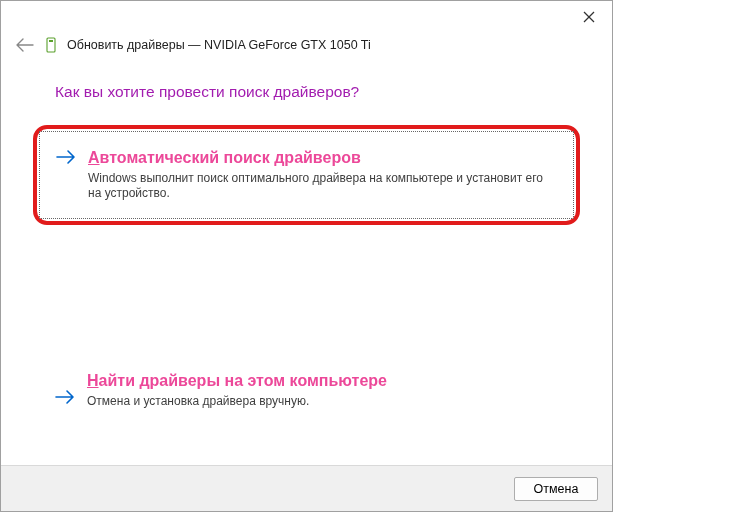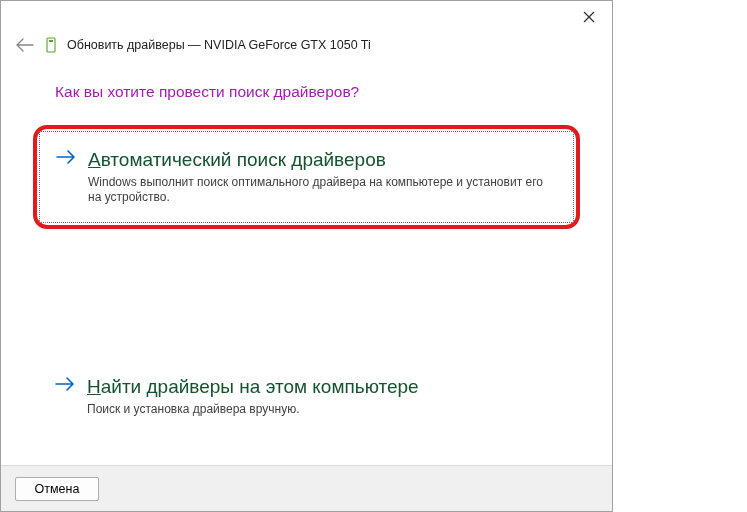--- a/index.html
+++ b/index.html
@@ -68,21 +68,21 @@
   }
   .heading {
     font-size: 15.5px;
     color: #a21caf;
     font-weight: 400;
     margin-bottom: 24px;
     padding-left: 16px;
   }
   .option {
     display: flex;
-    align-items: flex-start;
+    align-items: flex-end;
     gap: 12px;
     padding: 16px 18px 16px 16px;
     cursor: pointer;
   }
   .option-highlight {
     border: 4px solid #e11b1b;
     border-radius: 14px;
     padding: 2px;
     margin: 0 -6px 0 -6px;
   }
@@ -94,43 +94,43 @@
     padding: 16px 18px 16px 16px;
     width: 100%;
   }
   .option-arrow {
     color: #0066cc;
     flex-shrink: 0;
     margin-top: 1px;
   }
   .option-text { flex: 1; }
   .option-title {
-    font-size: 19px;
-    color: #14532d;
-    font-weight: 400;
+    font-size: 16px;
+    color: #ec4899;
+    font-weight: 700;
     line-height: 1.3;
   }
   .option-title .ul { text-decoration: underline; }
   .option-desc {
     font-size: 12px;
     color: #404040;
     margin-top: 2px;
     line-height: 1.3;
   }
   .option-second {
     margin-top: 130px;
     margin-left: 0;
   }
   .footer {
     height: 46px;
     border-top: 1px solid #d9d9d9;
     background: #f0f0f0;
     display: flex;
     align-items: center;
-    justify-content: flex-start;
+    justify-content: flex-end;
     padding: 0 14px;
   }
   .cancel-btn {
     min-width: 84px;
     height: 24px;
     background: #fdfdfd;
     border: 1px solid #adadad;
     font-size: 12.5px;
     font-family: inherit;
     cursor: pointer;
@@ -185,21 +185,21 @@
     </div>
 
     <div class="option option-second">
       <div class="option-arrow">
         <svg width="20" height="16" viewBox="0 0 20 16">
           <path d="M1 8 L17 8 M12 2 L18 8 L12 14" stroke="#0066cc" stroke-width="1.6" fill="none" stroke-linecap="round" stroke-linejoin="round"></path>
         </svg>
       </div>
       <div class="option-text">
         <div class="option-title"><span class="ul">Н</span><span>айти драйверы на этом компьютере</span></div>
-        <div class="option-desc">Поиск и установка драйвера вручную.</div>
+        <div class="option-desc">Отмена и установка драйвера вручную.</div>
       </div>
     </div>
   </div>
 
   <div class="footer">
     <button class="cancel-btn">Отмена</button>
   </div>
 
 </div>
 

